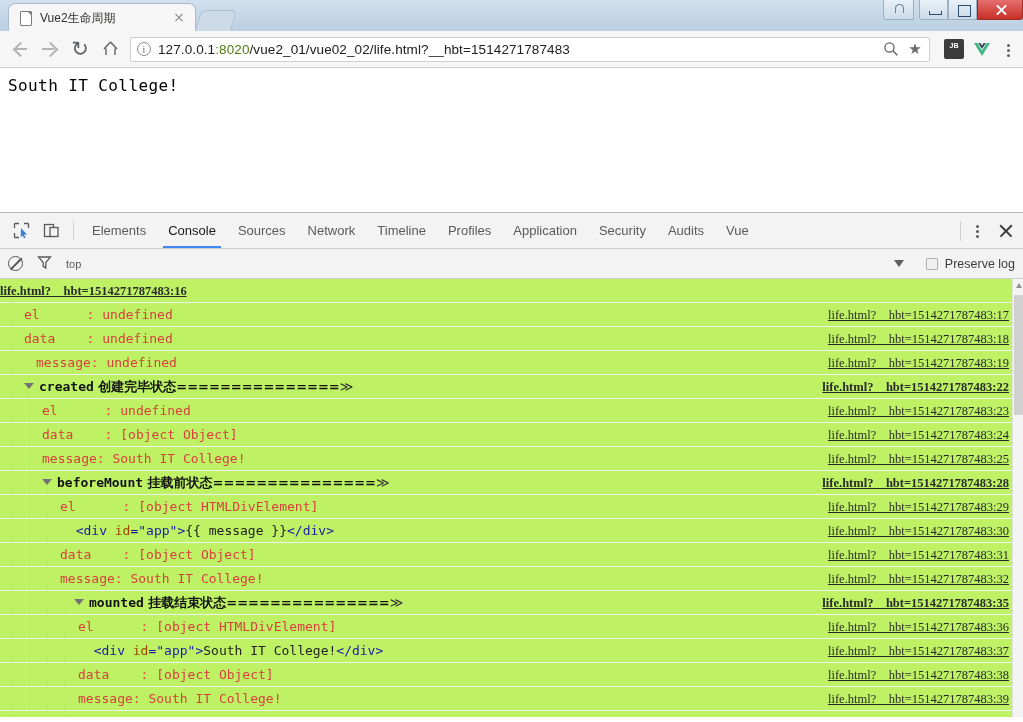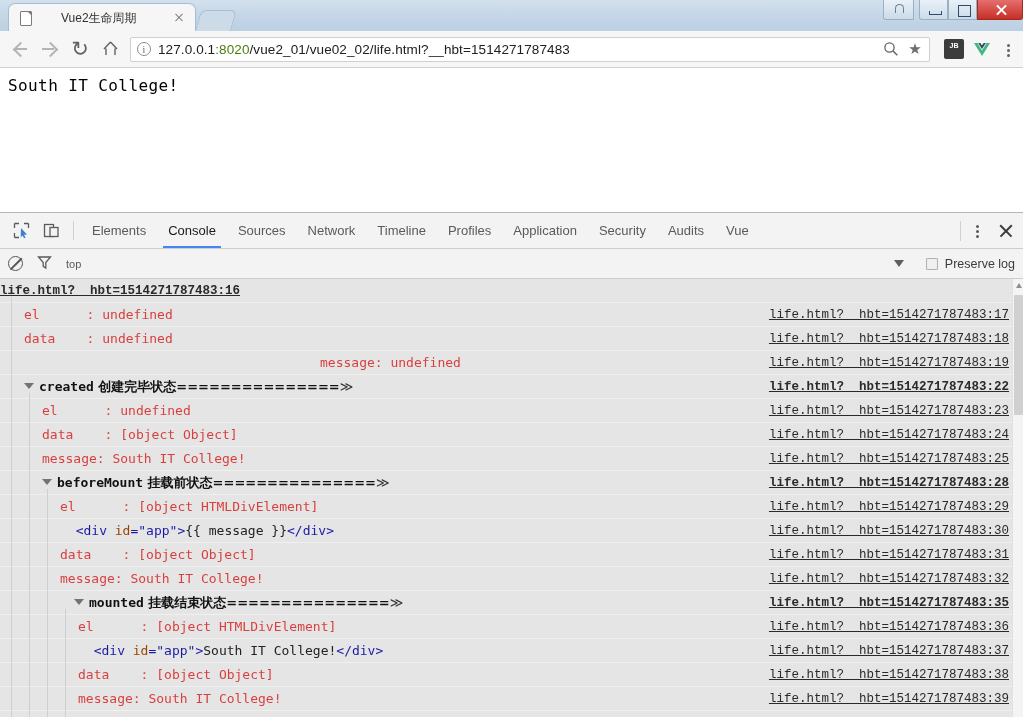--- a/index.html
+++ b/index.html
@@ -59,21 +59,20 @@
     border-left:4px solid transparent;
     border-top:4px solid #7b7b7b;
   }
   .tab-title {
     flex:1;
     font-size:12px;
     color:#31312f;
     white-space:nowrap;
     overflow:hidden;
     line-height:28px;
-    margin-left:21px;
   }
   .tab-close {
     width:16px;height:16px;
     position:relative;
     flex:0 0 auto;
     opacity:.75;
   }
   .tab-close:before,.tab-close:after{
     content:"";position:absolute;left:3px;top:7px;width:10px;height:1px;background:#5a5a5a;
   }
@@ -187,21 +186,21 @@
     font-family:"DejaVu Sans Mono","Liberation Mono",monospace;
     font-size:16px;
     color:#000;
     line-height:19px;
     letter-spacing:.4px;
   }
 
   
   .devtools {
     border-top:1px solid #b8b8b8;
-    background:#e5e5e5;
+    background:#bef264;
     height:505px;
     display:flex;
     flex-direction:column;
   }
   .dt-tabbar {
     height:36px;
     background:#f3f3f3;
     border-bottom:1px solid #cdcdcd;
     display:flex;
     align-items:stretch;
@@ -265,21 +264,21 @@
     font-family:"DejaVu Sans Mono","Liberation Mono",monospace;
     font-size:13px;
   }
   .log-main {
     flex:1;
     white-space:pre;
     overflow:hidden;
     line-height:24px;
   }
   .log-link {
-    font-family:Liberation Mono, monospace;
+    font-family:Liberation Serif, serif;
     font-size:12.5px;
     color:#2a2a2a;
     text-decoration:underline;
     white-space:nowrap;
     flex:0 0 auto;
     line-height:24px;
   }
   .log-row.group .log-link { font-weight:bold; }
   .group-title { font-weight:bold; color:#111; }
   .group-title .cn { font-family:"DejaVu Sans","Liberation Sans",sans-serif; }
@@ -447,21 +446,21 @@
         </div>
         <div class="log-row">
           <div class="log-main" style="padding-left: 24px;"><span class="prop">el      : undefined</span></div>
           <a class="log-link" href="#">life.html?__hbt=1514271787483:17</a>
         </div>
         <div class="log-row">
           <div class="log-main" style="padding-left: 24px;"><span class="prop">data    : undefined</span></div>
           <a class="log-link" href="#">life.html?__hbt=1514271787483:18</a>
         </div>
         <div class="log-row">
-          <div class="log-main" style="padding-left: 12px; text-align: center;"><span class="prop">message: undefined</span></div>
+          <div class="log-main" style="padding-left: 36px;"><span class="prop">message: undefined</span></div>
           <a class="log-link" href="#">life.html?__hbt=1514271787483:19</a>
         </div>
         <div class="log-row group">
           <div class="log-main" style="padding-left: 24px;"><span class="caret"></span><span class="group-title">created<span class="cn"> 创建完毕状态===============</span></span><span class="chev">≫</span></div>
           <a class="log-link" href="#">life.html?__hbt=1514271787483:22</a>
         </div>
         <div class="log-row">
           <div class="log-main" style="padding-left: 42px;"><span class="prop">el      : undefined</span></div>
           <a class="log-link" href="#">life.html?__hbt=1514271787483:23</a>
         </div>

